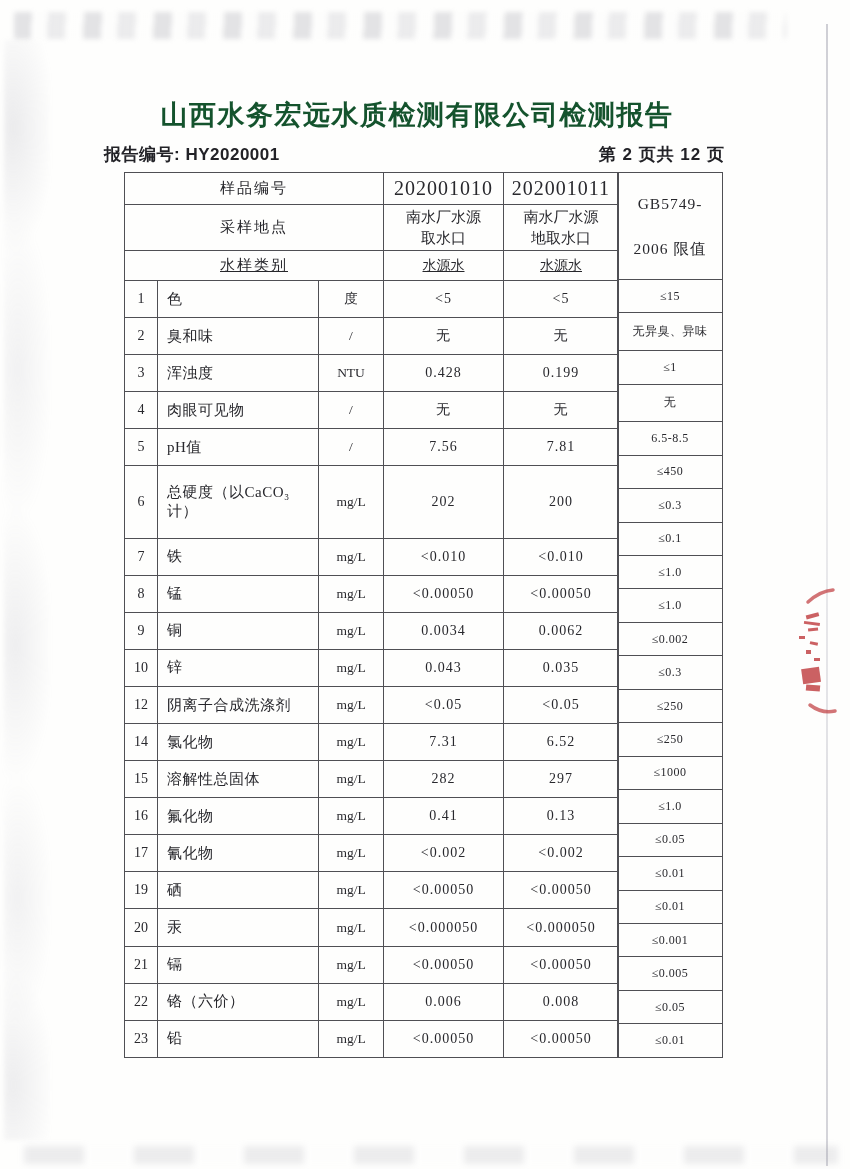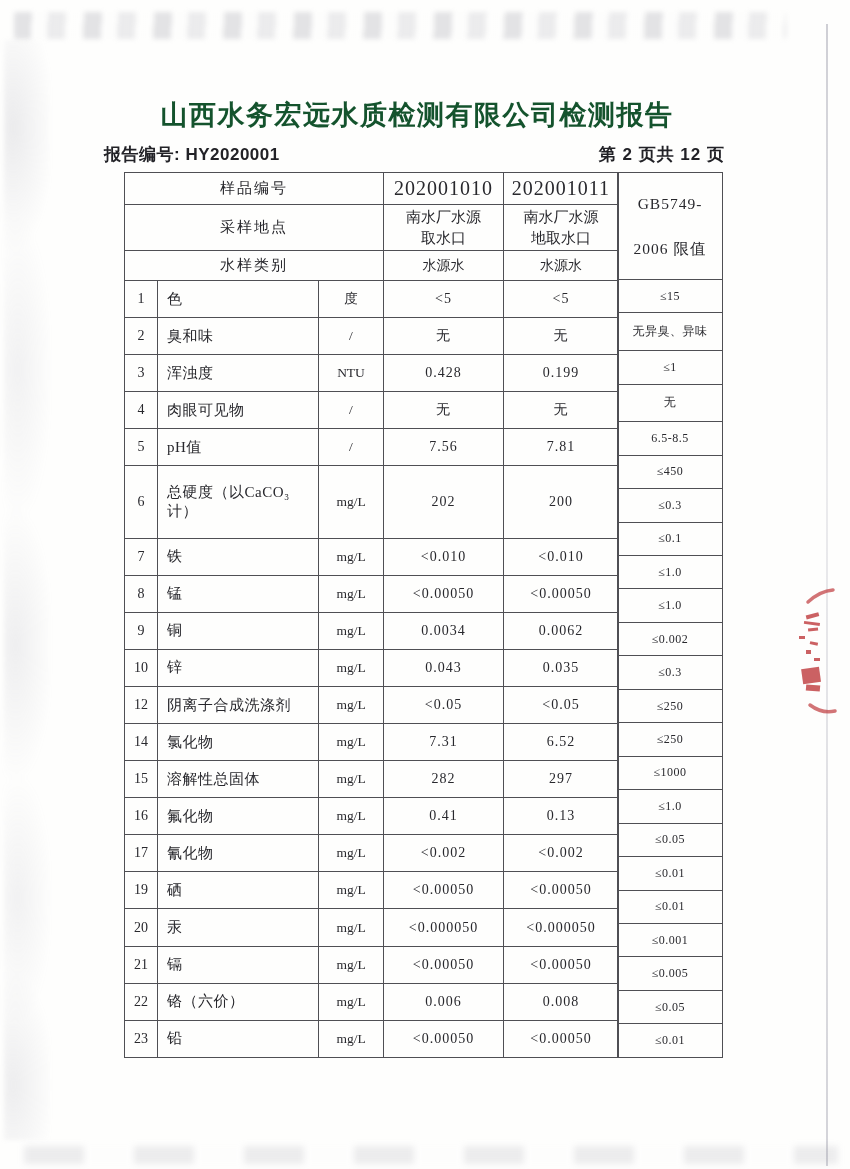--- a/index.html
+++ b/index.html
@@ -35,21 +35,21 @@
     font-family:"Liberation Sans","DejaVu Sans",sans-serif;font-weight:bold;
     font-size:17px;color:#222227;}
   .report-no{position:absolute;left:0;top:0;white-space:nowrap;letter-spacing:.5px;}
   .page-indicator{position:absolute;right:0;top:0;white-space:nowrap;letter-spacing:1px;}
   
   table{border-collapse:collapse;table-layout:fixed;position:absolute;}
   td{border:1px solid #4f4f54;text-align:center;vertical-align:middle;
      padding:0;font-size:14px;color:#28282d;overflow:hidden;}
   .main-table{left:104px;top:172px;width:494px;height:886px;margin-left:20px;}
   .limit-table{left:617px;top:172px;width:106px;height:886px;}
-  tr.h1{height:32px;} tr.h2{height:46px;padding-left:40px;} tr.h3{height:30px;}
+  tr.h1{height:32px;} tr.h2{height:46px;padding-left:40px;} tr.h3{height:30px;text-decoration:underline;}
   td.hlabel{font-size:15px;letter-spacing:2px;}
   td.hval{font-size:20px;letter-spacing:1px;text-align:center;}
   td.pre{white-space:pre-line;line-height:21px;font-size:15px;}
   td.c-no{font-size:14px;}
   td.c-name{text-align:left;padding-left:9px;font-size:15px;letter-spacing:.5px;}
   td.c-unit{font-size:13.5px;}
   td.c-val{font-size:14px;letter-spacing:1px;}
   td.limit-head{height:106px;white-space:pre-line;line-height:45px;
     font-size:15.5px;letter-spacing:1px;}
   td.c-limit{font-size:12px;letter-spacing:.5px;}

